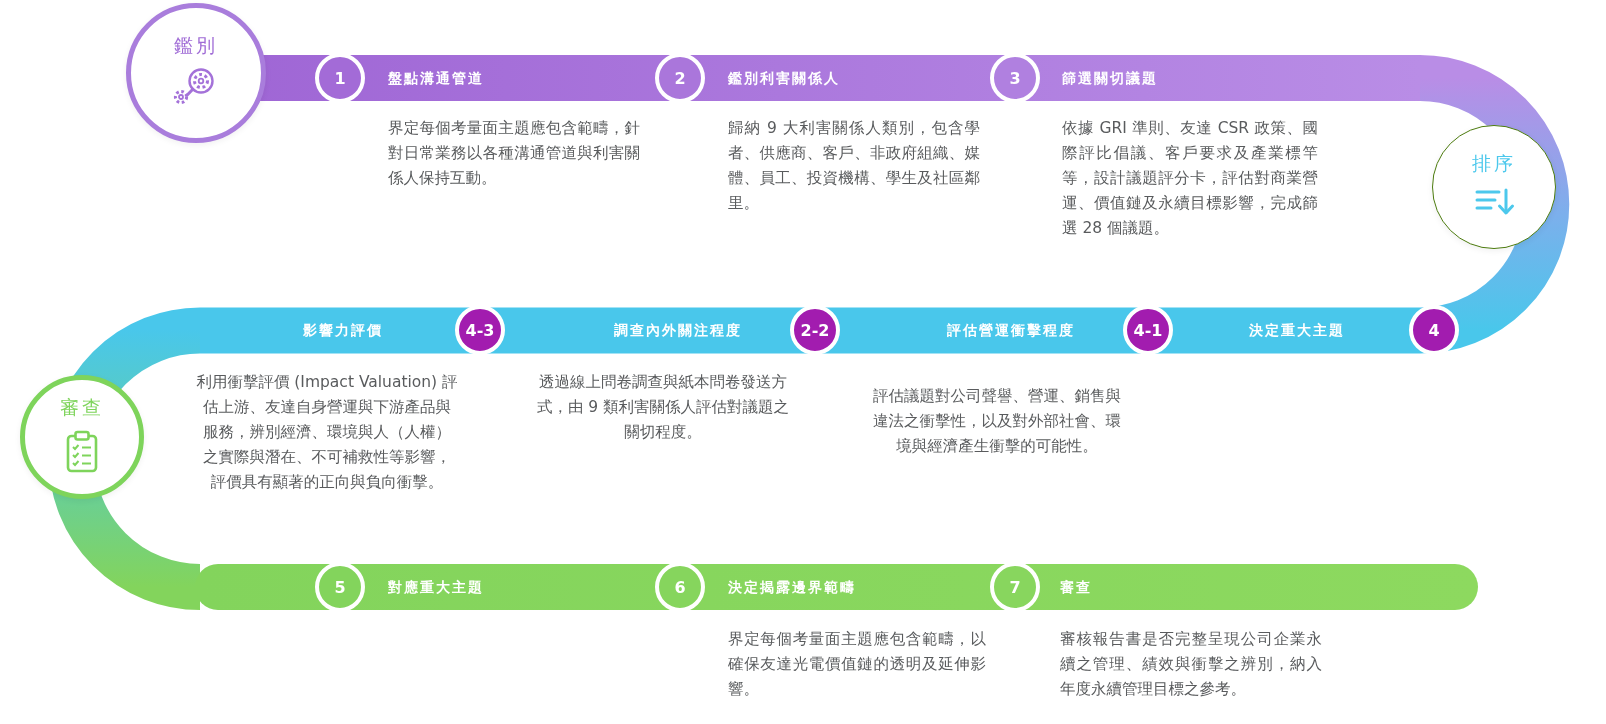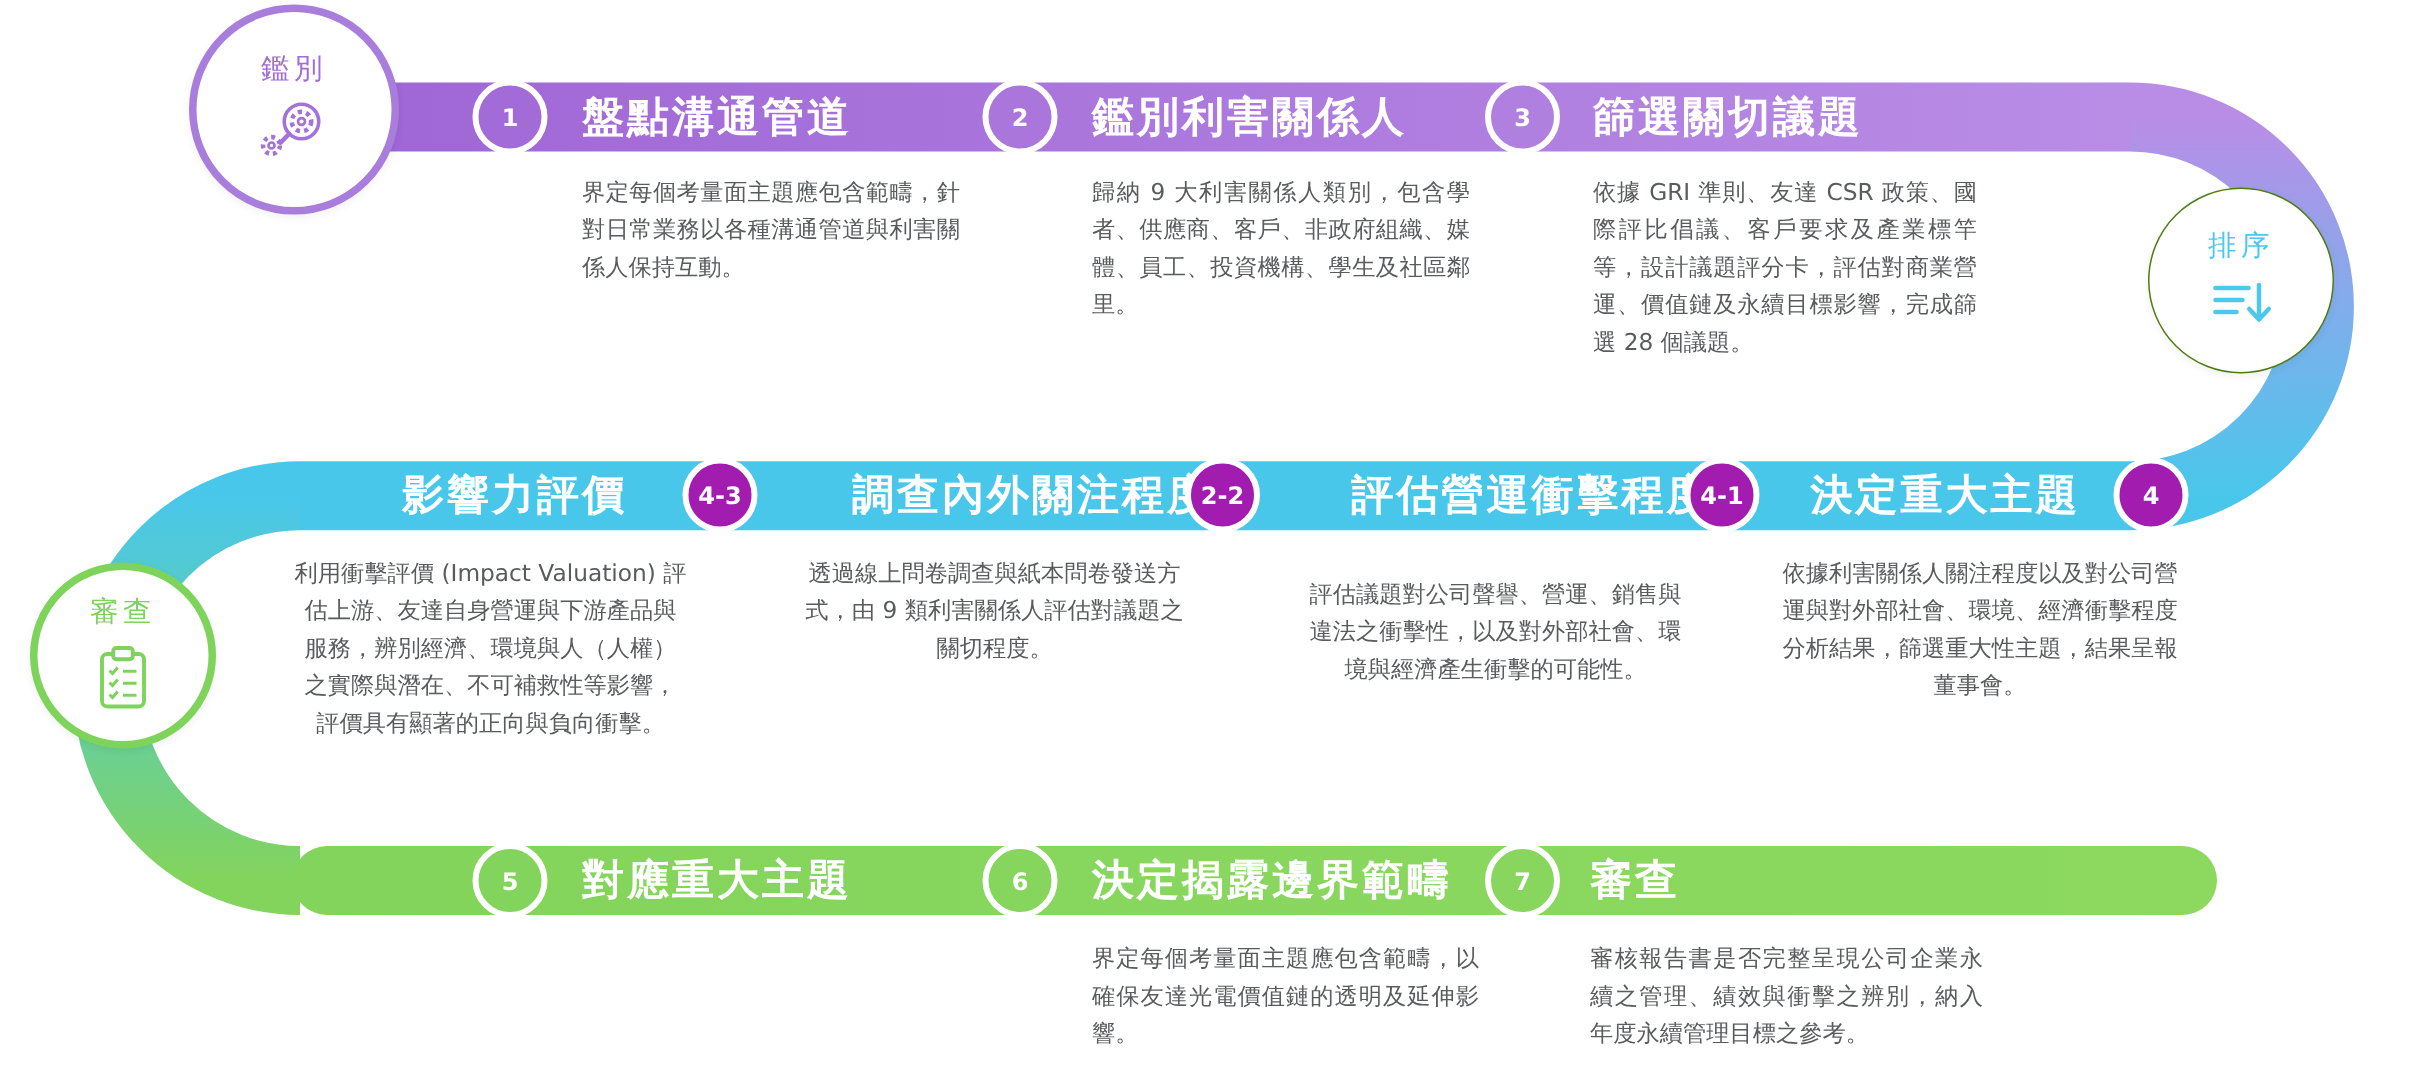--- a/index.html
+++ b/index.html
@@ -11,21 +11,21 @@
   .step-circle{
     position:absolute;width:50px;height:50px;border-radius:50%;
     border:4px solid #ffffff;box-sizing:border-box;
     display:flex;align-items:center;justify-content:center;
     color:#ffffff;font-weight:bold;font-size:16px;letter-spacing:0;
   }
   .c-p1{background:#a36bd7;} .c-p2{background:#aa76db;} .c-p3{background:#b080e0;}
   .c-cy{background:#a21caf;}
   .c-g1{background:#83d45c;} .c-g2{background:#86d55d;} .c-g3{background:#88d65e;}
   .bar-title{
-    position:absolute;color:#ffffff;font-size:28px;font-weight:bold;
+    position:absolute;color:#ffffff;font-size:14px;font-weight:bold;
     letter-spacing:2px;line-height:28px;white-space:nowrap;
   }
   .bar-title.right{text-align:center;}
   .desc{
     position:absolute;color:#595b5d;font-size:15.5px;line-height:25px;
     text-align:justify;
   }
   .desc.center{text-align:center;}
   .stage-circle{
     position:absolute;background:#ffffff;border-radius:50%;box-sizing:border-box;
@@ -149,21 +149,20 @@
   <div class="bar-title right" style="left:901px;top:316px;width:220px;">評估營運衝擊程度</div>
   <div class="step-circle c-cy" style="left:1123px;top:305px;">
     <span>4-1</span>
   </div>
   <div class="desc center" style="left:866px;top:384px;width:262px;">評估議題對公司聲譽、營運、銷售與違法之衝擊性，以及對外部社會、環境與經濟產生衝擊的可能性。</div>
 
   <div class="bar-title right" style="left:1187px;top:316px;width:220px;">決定重大主題</div>
   <div class="step-circle c-cy" style="left:1409px;top:305px;">
     <span>4</span>
   </div>
-  <div class="desc center" style="left:1186px;top:370px;width:268px;">依據利害關係人關注程度以及對公司營運與對外部社會、環境、經濟衝擊程度分析結果，篩選重大性主題，結果呈報董事會。</div>
 
   <div class="step-circle c-g1" style="left:315px;top:562px;">
     <span>5</span>
   </div>
   <div class="bar-title" style="left:388px;top:573px;">對應重大主題</div>
 
   <div class="step-circle c-g2" style="left:655px;top:562px;">
     <span>6</span>
   </div>
   <div class="bar-title" style="left:728px;top:573px;">決定揭露邊界範疇</div>

